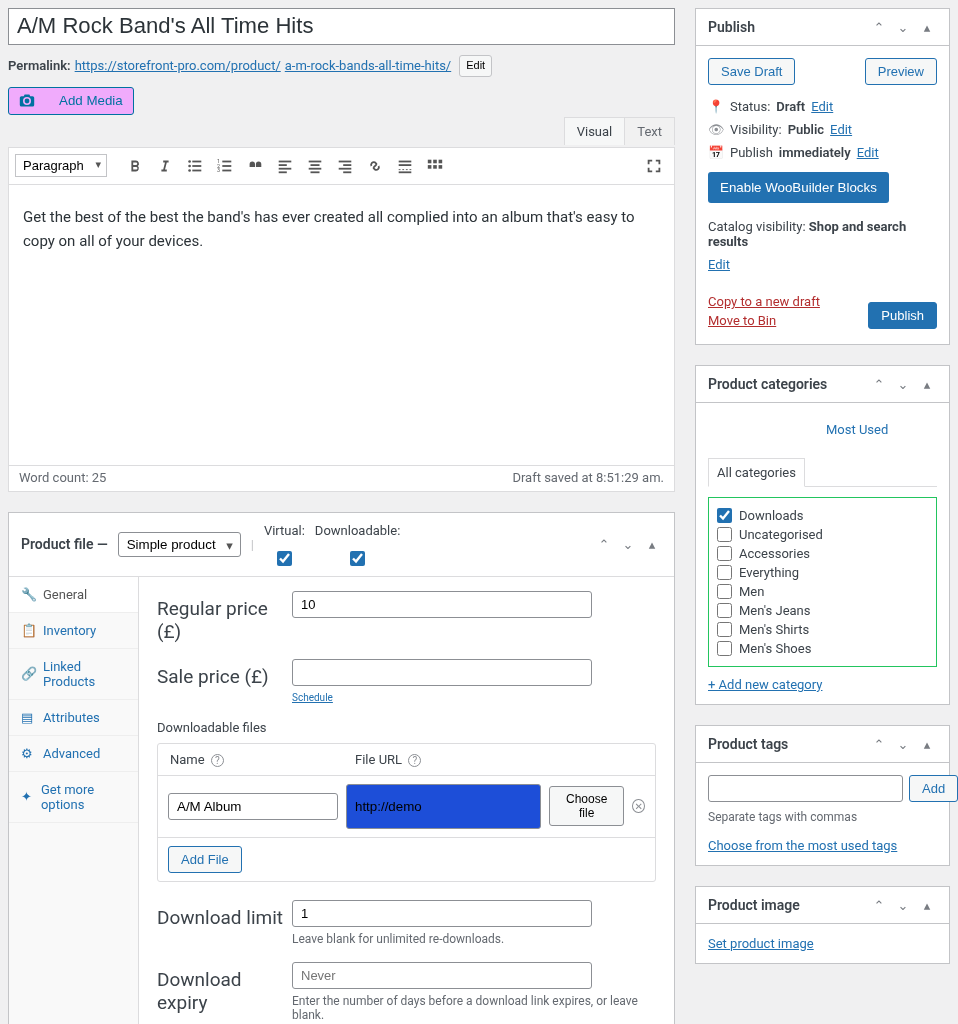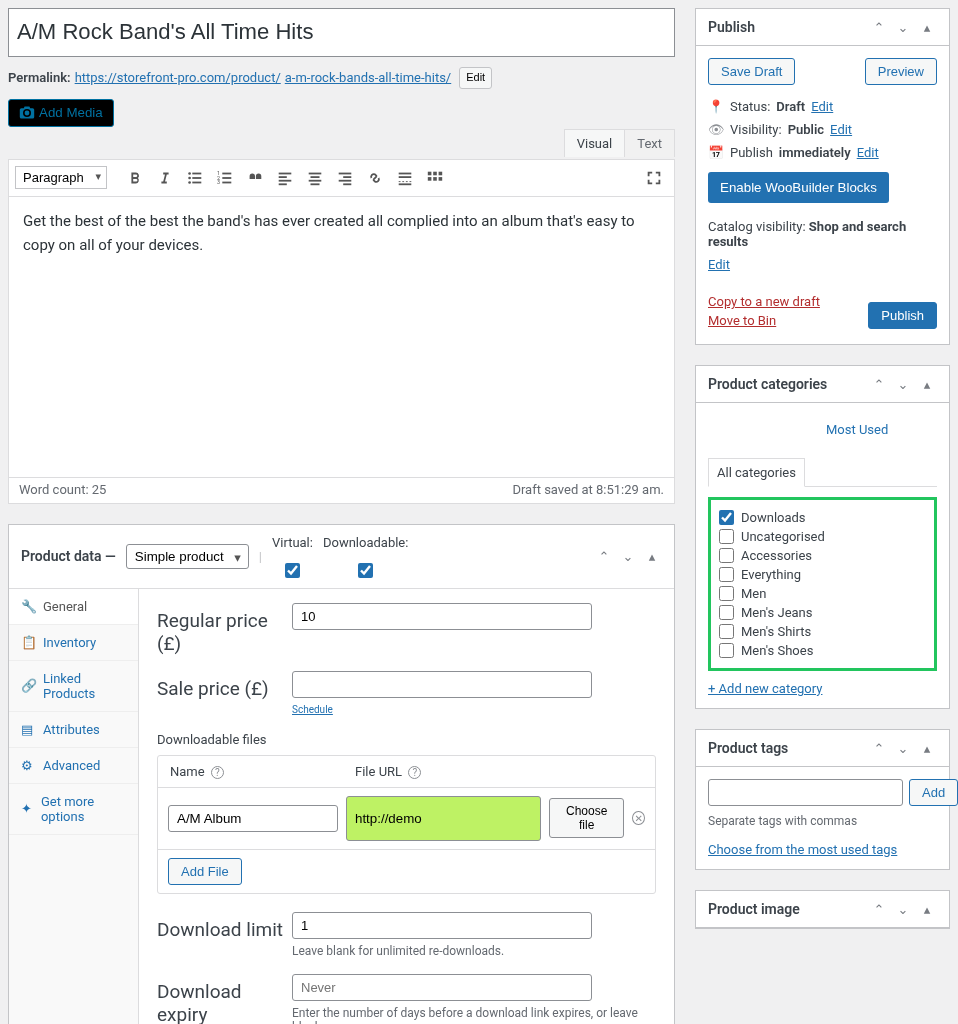--- a/index.html
+++ b/index.html
@@ -1,37 +1,37 @@
 <!DOCTYPE html>
 <html><head>
 <meta charset="utf-8">
 <style>
 * { box-sizing: border-box; margin: 0; padding: 0; }
 body { font-family: -apple-system, BlinkMacSystemFont, "Segoe UI", Roboto, sans-serif; font-size: 13px; color: #3c434a; background: #f0f0f1; padding: 8px; }
 .wrap { display: flex; gap: 20px; }
 .main-col { flex: 1; min-width: 0; }
 .side-col { width: 255px; }
-.title-input { width: 100%; padding: 9px 8px; font-size: 1.7em; line-height: 1.3; border: 1px solid #8c8f94; background: #fff; color: #2c3338; outline: none; }
+.title-input { width: 100%; padding: 3px 8px; font-size: 1.7em; line-height: 1.3; border: 1px solid #8c8f94; background: #fff; color: #2c3338; outline: none; }
 .permalink-row { padding: 10px 0 0; color: #646970; font-size: 13px; display: flex; align-items: center; gap: 4px; flex-wrap: wrap; }
 .permalink-row strong { font-weight: 600; color: #3c434a; }
 .permalink-row a { color: #2271b1; text-decoration: underline; }
 .perm-edit { font-size: 11px; padding: 0 6px; line-height: 1.8; border: 1px solid #c3c4c7; background: #f6f7f7; border-radius: 3px; cursor: pointer; margin-left: 4px; }
-.add-media { margin-top: 10px; display: inline-flex; align-items: center; gap: 4px; border: 1px solid #0071a1; background: #000000; color: #0071a1; padding: 5px 10px; border-radius: 3px; cursor: pointer; }
+.add-media { margin-top: 10px; display: inline-flex; align-items: center; gap: 24px; border: 1px solid #0071a1; background: #f0abfc; color: #0071a1; padding: 5px 10px; border-radius: 3px; cursor: pointer; }
 .editor-box { margin-top: 12px; border: 1px solid #dcdcde; background: #fff; position: relative; }
 .editor-tabs { position: absolute; top: -30px; right: 0; display: flex; }
 .editor-tab { padding: 6px 12px; border: 1px solid #dcdcde; border-bottom: none; background: #f1f1f1; color: #646970; cursor: pointer; margin-left: -1px; font-size: 13px; }
 .editor-tab.active { background: #f6f7f7; color: #3c434a; }
 .toolbar { display: flex; align-items: center; gap: 2px; padding: 4px 6px; border-bottom: 1px solid #dcdcde; background: #fff; }
 .para-select { border: 1px solid #c3c4c7; padding: 3px 22px 3px 7px; font-size: 13px; background: #fff; appearance: none; position: relative; }
 .para-wrap { position: relative; margin-right: 12px; }
 .para-wrap::after { content: "▾"; position: absolute; right: 6px; top: 4px; pointer-events: none; color: #555; font-size: 11px; }
 .tb-btn { width: 28px; height: 28px; display: inline-flex; align-items: center; justify-content: center; color: #555; cursor: pointer; border-radius: 2px; }
 .tb-btn svg { width: 18px; height: 18px; fill: #555; }
 .tb-spacer { flex: 1; }
-.editor-content { padding: 12px 14px; min-height: 280px; font-size: 15px; line-height: 1.6; color: #2c3338; }
+.editor-content { padding: 20px 14px; min-height: 280px; font-size: 15px; line-height: 1.6; color: #2c3338; }
 .editor-foot { display: flex; justify-content: space-between; padding: 4px 10px 6px; border-top: 1px solid #dcdcde; color: #646970; font-size: 13px; background: #fff; }
 .postbox { background: #fff; border: 1px solid #c3c4c7; margin-bottom: 20px; }
 .postbox-header { display: flex; align-items: center; padding: 8px 12px; border-bottom: 1px solid #c3c4c7; }
 .postbox-header h2 { font-size: 14px; font-weight: 600; flex: 1; }
 .pbh-actions { display: flex; gap: 4px; }
 .pbh-btn { width: 20px; height: 20px; display: inline-flex; align-items: center; justify-content: center; color: #787c82; cursor: pointer; }
 .inside { padding: 12px; }
 .pub-row { display: flex; align-items: center; gap: 6px; padding: 4px 0; font-size: 13px; color: #3c434a; }
 .pub-row .ico { color: #8c8f94; width: 16px; display: inline-flex; }
 .pub-row strong { font-weight: 600; }
@@ -41,21 +41,21 @@
 .btn-woobuilder { background: #2271b1; color: #fff; border: none; padding: 8px 12px; border-radius: 3px; cursor: pointer; margin: 8px 0; }
 .pub-top { display: flex; justify-content: space-between; margin-bottom: 10px; }
 .pub-cv { padding: 8px 0 0; font-size: 13px; }
 .pub-links { margin-top: 8px; }
 .pub-links a { color: #b32d2e; text-decoration: underline; display: block; margin-bottom: 4px; font-size: 13px; }
 .pub-foot { display: flex; justify-content: space-between; align-items: flex-start; margin-top: 0; }
 .cat-tabs { display: flex; gap: 12px; border-bottom: 1px solid #dcdcde; margin-bottom: 10px; }
 .cat-tab { padding: 6px 8px; cursor: pointer; border: 1px solid transparent; background: none; font-size: 13px; }
 .cat-tab.active { border: 1px solid #dcdcde; border-bottom: 1px solid #fff; margin-bottom: -1px; background: #fff; margin-top: 43px; }
 .cat-tab:not(.active) { color: #2271b1; }
-.cat-list { max-height: 200px; overflow-y: auto; border: 3px solid #22c55e; padding: 8px; }
+.cat-list { max-height: 200px; overflow-y: auto; border: 1px solid #22c55e; padding: 8px; }
 .cat-item { display: flex; align-items: center; gap: 7px; padding: 2px 0; }
 .cat-item input { width: 15px; height: 15px; accent-color: #2271b1; }
 .add-cat { color: #2271b1; text-decoration: underline; display: inline-block; margin-top: 10px; cursor: pointer; }
 .tag-row { display: flex; gap: 6px; }
 .tag-input { flex: 1; border: 1px solid #8c8f94; padding: 5px 8px; border-radius: 3px; }
 .tag-hint { color: #646970; font-size: 12px; margin-top: 8px; }
 .link-blue { color: #2271b1; text-decoration: underline; cursor: pointer; }
 .pdata-header { display: flex; align-items: center; gap: 10px; padding: 10px 12px; border-bottom: 1px solid #dcdcde; }
 .pdata-header h2 { font-size: 14px; font-weight: 600; }
 .pdata-select { border: 1px solid #8c8f94; padding: 4px 24px 4px 8px; border-radius: 3px; background: #fff; appearance: none; }
@@ -76,21 +76,21 @@
 .txt-in { width: 300px; border: 1px solid #8c8f94; padding: 5px 8px; border-radius: 3px; font-size: 13px; }
 .sched { color: #2271b1; text-decoration: underline; cursor: pointer; font-size: 10px; display: inline-block; margin-top: 6px; }
 .dl-section h4 { font-weight: 400; font-size: 13px; color: #3c434a; margin-bottom: 8px; }
 .dl-table { border: 1px solid #dcdcde; border-radius: 3px; overflow: hidden; }
 .dl-thead { display: flex; padding: 8px 12px; border-bottom: 1px solid #dcdcde; font-size: 13px; color: #3c434a; }
 .dl-th-name { width: 175px; }
 .dl-th-url { flex: 1; padding-left: 10px; }
 .help-ico { display: inline-block; width: 13px; height: 13px; border: 1.5px solid #8c8f94; border-radius: 50%; font-size: 10px; line-height: 11px; text-align: center; color: #8c8f94; margin-left: 3px; }
 .dl-row { display: flex; align-items: center; gap: 8px; padding: 8px 10px; border-bottom: 1px solid #dcdcde; background: #fff; }
 .dl-name-in { width: 170px; border: 1px solid #8c8f94; padding: 5px 8px; border-radius: 3px; }
-.dl-url-in { flex: 1; border: 1px solid #8c8f94; padding: 14px 8px; border-radius: 3px; background: #bef264; }
+.dl-url-in { flex: 1; border: 1px solid #8c8f94; padding: 14px 8px; border-radius: 3px; background: #1d4ed8; }
 .dl-choose { border: 1px solid #8c8f94; background: #f6f7f7; padding: 5px 10px; border-radius: 3px; cursor: pointer; font-size: 12px; }
 .dl-del { width: 14px; height: 14px; color: #8c8f94; cursor: pointer; border: 1.5px solid #8c8f94; border-radius: 50%; display: inline-flex; align-items: center; justify-content: center; font-size: 10px; }
 .dl-foot { padding: 8px 10px; }
 .hint { color: #646970; font-size: 12px; margin-top: 5px; }
 .cv-row { padding-top: 8px; }
 svg { display: block; }
 </style>
 </head>
 <body>
 
@@ -212,21 +212,21 @@
         <div class="editor-content">Get the best of the best the band's has ever created all complied into an album that's easy to copy on all of your devices.</div>
         <div class="editor-foot">
           <span>Word count: 25</span>
           <span>Draft saved at 8:51:29 am.</span>
         </div>
       </div>
     </div>
 
     <div class="postbox" style="margin-top: 20px;">
       <div class="pdata-header">
-        <h2><span>Product data</span> <span>—</span></h2>
+        <h2><span>Product file</span> <span>—</span></h2>
         <span class="pdata-sel-wrap"><select class="pdata-select"><option>Simple product</option></select></span>
         <span class="divider">|</span>
         <label class="chk-label">
             <span>Virtual:</span>
             <input type="checkbox" checked="" style="">
           </label>
         <label class="chk-label">
             <span>Downloadable:</span>
             <input type="checkbox" checked="" style="">
           </label>
@@ -430,15 +430,18 @@
 
     <div class="postbox">
       <div class="postbox-header">
         <h2>Product image</h2>
         <div class="pbh-actions">
           <span class="pbh-btn">⌃</span>
           <span class="pbh-btn">⌄</span>
           <span class="pbh-btn">▴</span>
         </div>
       </div>
+      <div class="inside">
+        <span class="link-blue">Set product image</span>
+      </div>
     </div>
   </div>
 </div>
 
 </body></html>

